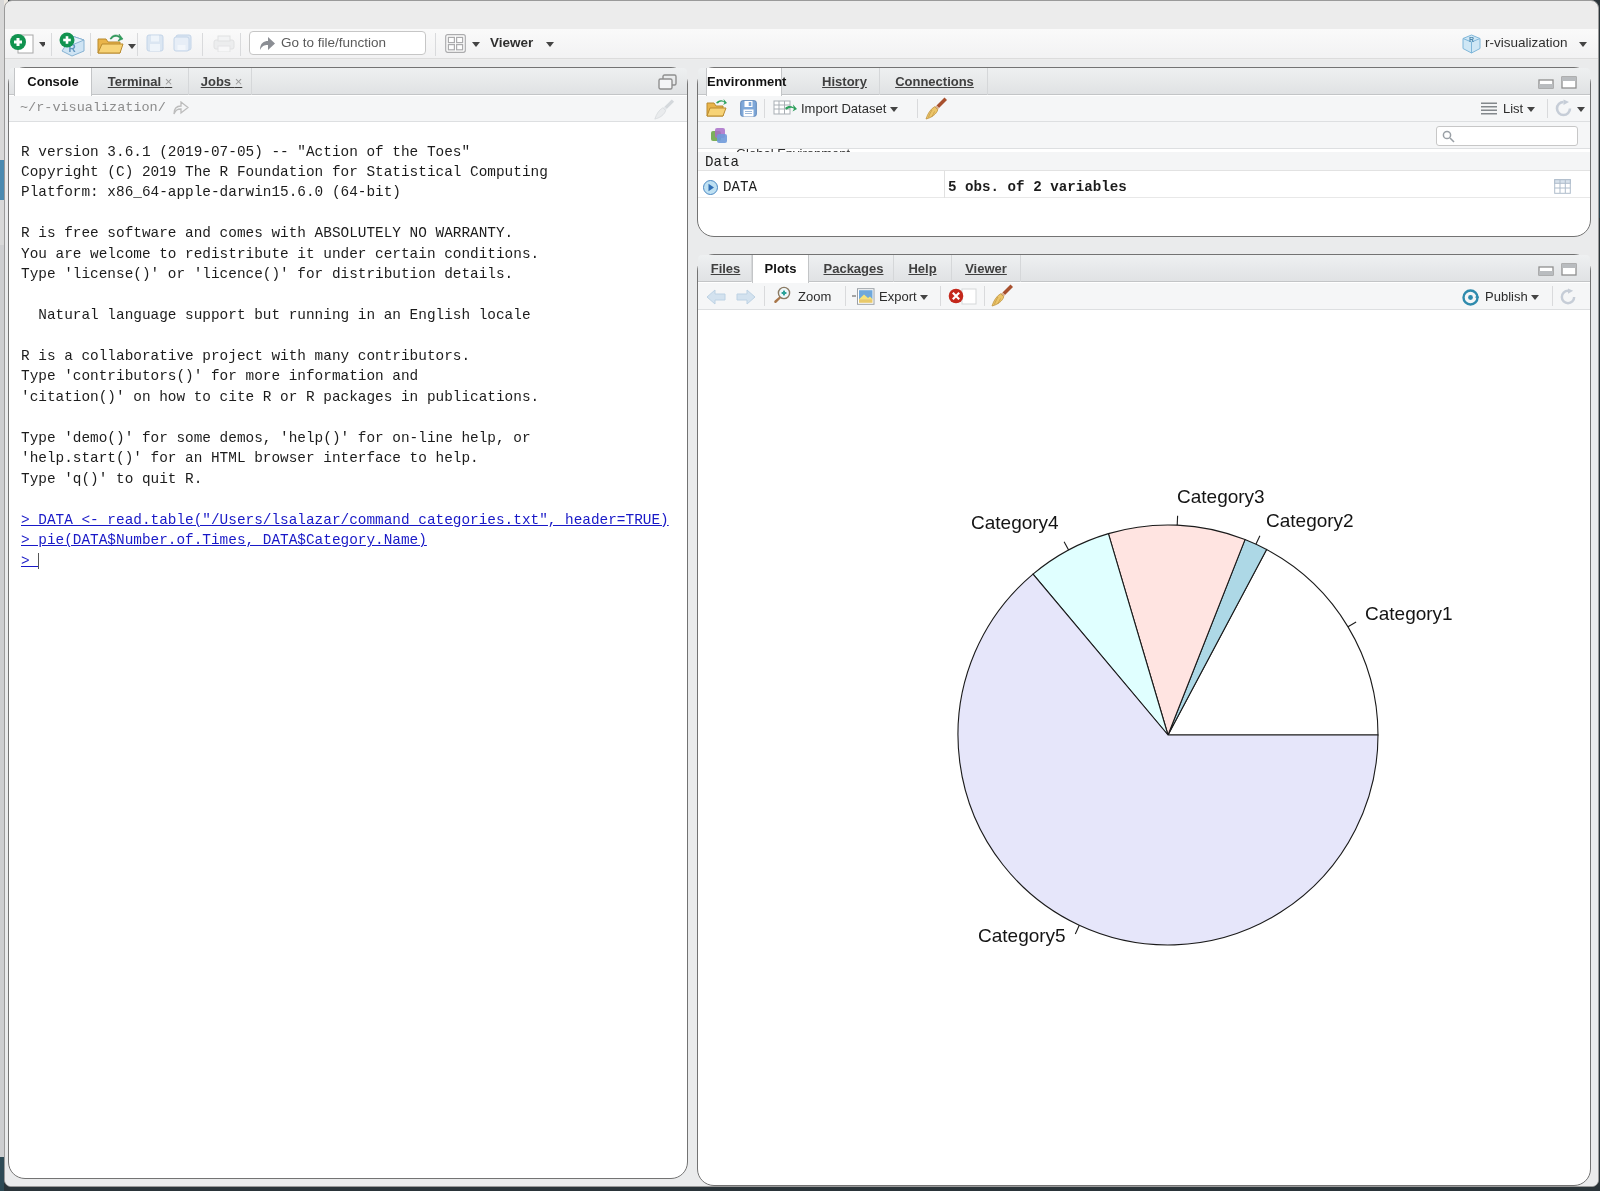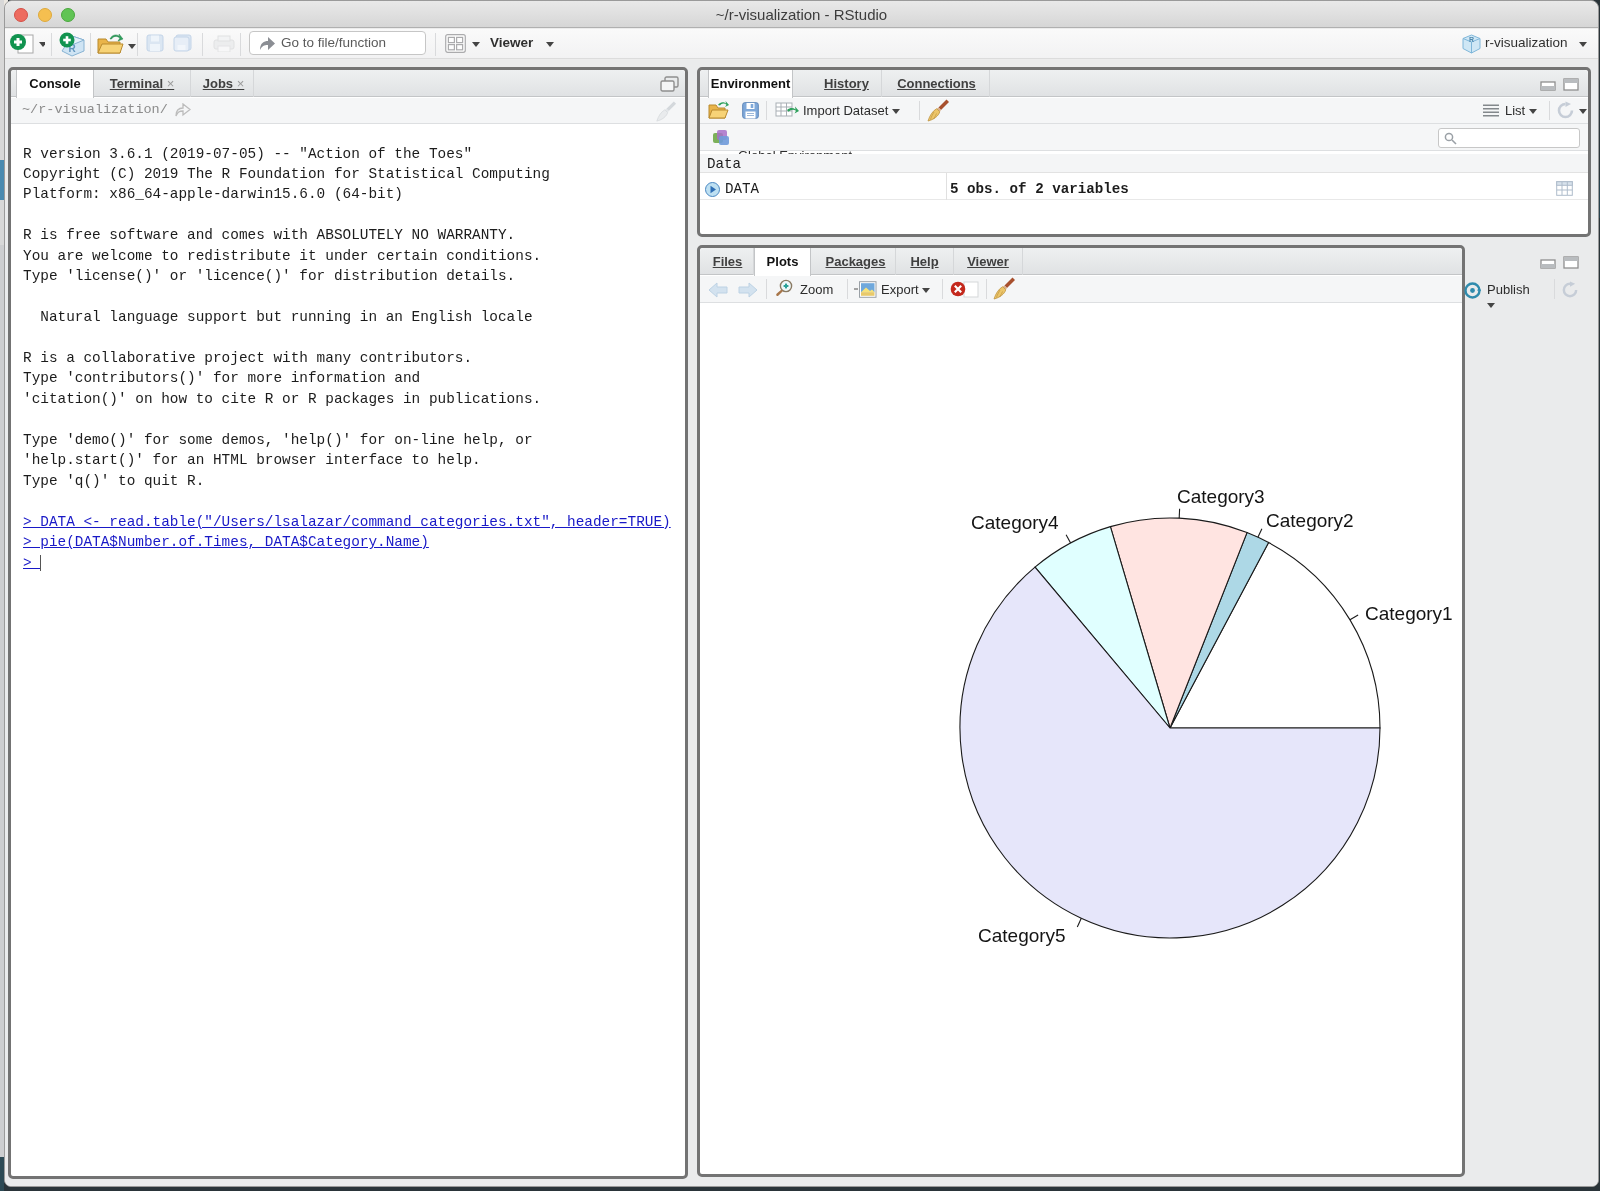--- a/index.html
+++ b/index.html
@@ -5,21 +5,21 @@
 * { margin:0; padding:0; box-sizing:border-box; }
 html,body { width:1600px; height:1191px; overflow:hidden; }
 body { background:#2a3439; font-family:"Liberation Sans", sans-serif; position:relative; }
 .abs { position:absolute; }
 #win { position:absolute; left:4px; top:0; width:1595px; height:1187px; background:#ececec; border-radius:8px 8px 7px 7px; border:1px solid #9a9a9a; overflow:hidden; }
 #titlebar { position:absolute; left:0; top:0; width:100%; height:27px; background:linear-gradient(#e9e9e9,#d6d6d6); border-bottom:1px solid #b0b0b0; border-radius:8px 8px 0 0; }
 .tl { position:absolute; top:7px; width:14px; height:14px; border-radius:50%; }
 #title { position:absolute; top:5px; width:100%; text-align:center; font-size:15px; color:#3d3d3d; }
 #toolbar { position:absolute; left:-4px; top:28px; width:1600px; height:30px; background:linear-gradient(#fafafa,#f2f2f3); border-bottom:1px solid #dcdcdc; }
 #main { position:absolute; left:0; top:59px; width:100%; height:1128px; background:#eaebec; }
-.pane { position:absolute; background:#fff; border:3px solid #737373; border-radius:5px; }
+.pane { position:absolute; background:#fff; border:1px solid #737373; border-radius:17px; }
 .tabbar { position:absolute; left:0; top:0; width:100%; height:27px; background:linear-gradient(#eef0f1,#e0e2e4); border-bottom:1px solid #c3c5c7; border-radius:4px 4px 0 0; }
 .tab { position:absolute; top:0; height:27px; font-size:13px; font-weight:bold; color:#404040; text-align:center; line-height:27px; }
 .tab.active { background:#fff; border-left:1px solid #c3c5c7; border-right:1px solid #c3c5c7; height:28px; z-index:3; color:#111; }
 .tab .x { font-weight:normal; color:#9a9a9a; font-size:13px; }
 .tab:not(.active) { border-right:1px solid #d5d7d9;text-decoration:underline; }
 .subbar { position:absolute; background:#f5f6f7; border-bottom:1px solid #dddfe1; }
 .sep { position:absolute; width:1px; background:#d9dadc; }
 mono, .mono { font-family:"Liberation Mono", monospace; }
 #consoletext { position:absolute; left:12px; top:73.5px; font-family:"Liberation Mono", monospace; font-size:14.4px; line-height:20.45px; color:#1c1c1c; white-space:pre; }
 #consoletext .b { color:#1919c7;text-decoration:underline; }
@@ -31,26 +31,20 @@
 <body>
 
 <div class="abs" style="left:0;top:0;width:8px;height:10px;background:#ece8e1;"></div>
 <div class="abs" style="left:0;top:0;width:4px;height:1191px;background:#d8d8d8;"></div>
 <div class="abs" style="left:0;top:160px;width:4px;height:40px;background:#4a8ab0;"></div>
 <div class="abs" style="left:0;top:245px;width:4px;height:912px;background:#cdced0;"></div>
 <div class="abs" style="left:0;top:1157px;width:4px;height:34px;background:#2d4a55;"></div>
 <div class="abs" style="left:1596px;top:180px;width:4px;height:38px;background:#27424d;"></div>
 
 <div id="win">
-  <div id="titlebar">
-    <div class="tl" style="left:8.5px;background:#ed6b5f;border:1px solid #d35148;"></div>
-    <div class="tl" style="left:32.5px;background:#f5bf50;border:1px solid #dda93c;"></div>
-    <div class="tl" style="left:56px;background:#61c455;border:1px solid #4aa73e;"></div>
-    <div id="title">~/r-visualization - RStudio</div>
-  </div>
   <div id="toolbar">
 
     <svg class="abs" style="left:8px;top:3px;" width="36" height="24" viewBox="0 0 36 24">
       <rect x="9" y="3" width="15" height="18" fill="#fff" stroke="#a8a8a8"></rect>
       <circle cx="9" cy="10" r="8" fill="#11934f"></circle>
       <rect x="5" y="8.5" width="8" height="3" fill="#fff"></rect>
         <rect x="7.5" y="6" width="3" height="8" fill="#fff"></rect>
       <path d="M31 10 l8 0 l-4 5 z" fill="#444" transform="translate(-1,0)"></path>
     </svg>
     <div class="sep" style="left:50px;top:4px;height:23px;"></div>
@@ -157,21 +151,21 @@
 'help.start()' for an HTML browser interface to help.
 Type 'q()' to quit R.
 
 <span class="b">&gt; DATA &lt;- read.table("/Users/lsalazar/command_categories.txt", header=TRUE)</span>
 <span class="b">&gt; pie(DATA$Number.of.Times, DATA$Category.Name)</span>
 <span class="b">&gt; </span><span style="border-left:1.5px solid #555;"></span></div>
     </div>
 
     <div class="pane" id="envpane" style="left:692px;top:7px;width:894px;height:170px;">
       <div class="tabbar"></div>
-      <div class="tab active" style="left:8px;width:85px;">Environment</div>
+      <div class="tab active" style="left:8px;width:76px;">Environment</div>
       <div class="tab" style="left:112px;width:70px;">History</div>
       <div class="tab" style="left:184px;width:106px;">Connections</div>
       <div class="subbar" style="left:0;top:28px;width:100%;height:26px;"></div>
       <div class="subbar" style="left:0;top:54px;width:100%;height:27px;"></div>
 
       <svg class="abs" style="left:840px;top:8px;" width="40" height="13" viewBox="0 0 40 13">
         <rect x="1" y="4" width="14" height="8" fill="#fff" stroke="#8f8f8f" stroke-width="1.3"></rect>
           <rect x="1" y="8" width="14" height="4" fill="#b9bcbf"></rect>
         <rect x="24" y="1" width="14" height="11" fill="#fff" stroke="#8f8f8f" stroke-width="1.3"></rect>
           <rect x="24" y="1" width="14" height="4" fill="#b9bcbf"></rect>
@@ -248,21 +242,21 @@
       <div class="abs mono" style="left:250px;top:111px;font-size:14.2px;color:#1c1c1c;font-weight:bold;">5 obs. of 2 variables</div>
       <svg class="abs" style="left:856px;top:111px;" width="17" height="15" viewBox="0 0 17 15">
         <rect x="0.7" y="0.7" width="15.6" height="13.6" fill="#fff" stroke="#aebccb"></rect>
         <rect x="0.7" y="0.7" width="15.6" height="3.6" fill="#d8e2ec" stroke="#aebccb"></rect>
         <line x1="6" y1="1" x2="6" y2="14" stroke="#aebccb"></line>
           <line x1="11.3" y1="1" x2="11.3" y2="14" stroke="#aebccb"></line>
         <line x1="0.7" y1="9" x2="16.3" y2="9" stroke="#aebccb"></line>
       </svg>
     </div>
 
-    <div class="pane" id="plotpane" style="left:692px;top:185px;width:768px;height:932px;">
+    <div class="pane" id="plotpane" style="left:692px;top:194px;width:894px;height:932px;">
       <div class="tabbar"></div>
       <div class="tab" style="left:2px;width:52px;">Files</div>
       <div class="tab active" style="left:54px;width:57px;">Plots</div>
       <div class="tab" style="left:116px;width:80px;">Packages</div>
       <div class="tab" style="left:196px;width:58px;">Help</div>
       <div class="tab" style="left:254px;width:69px;">Viewer</div>
       <div class="subbar" style="left:0;top:28px;width:100%;height:27px;"></div>
       <svg class="abs" style="left:840px;top:8px;" width="40" height="13" viewBox="0 0 40 13">
         <rect x="1" y="4" width="14" height="8" fill="#fff" stroke="#8f8f8f" stroke-width="1.3"></rect>
           <rect x="1" y="8" width="14" height="4" fill="#b9bcbf"></rect>

